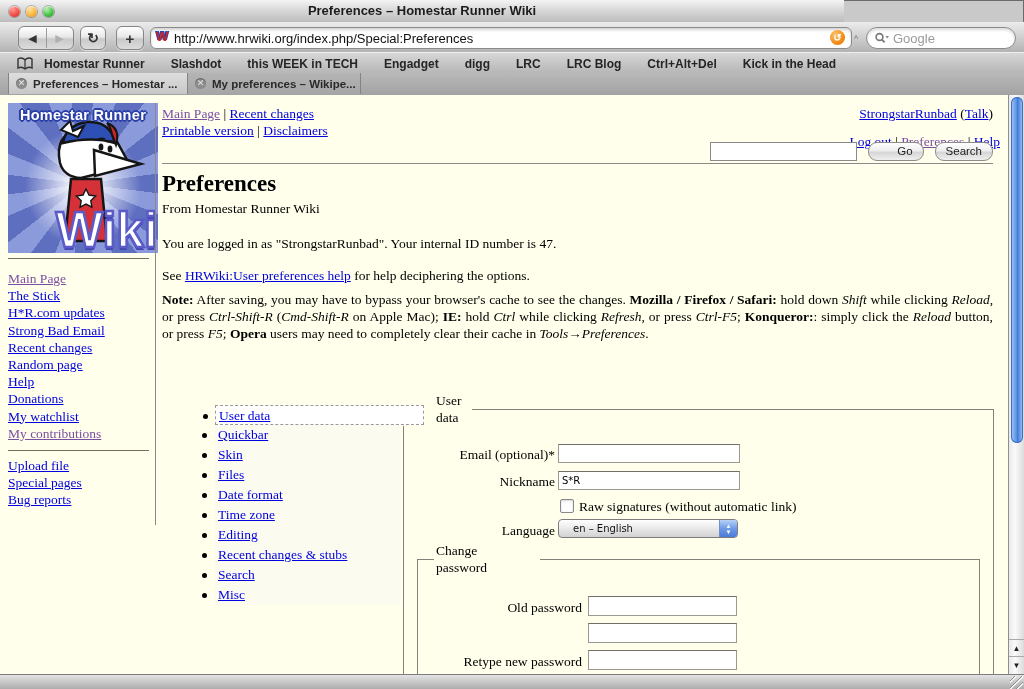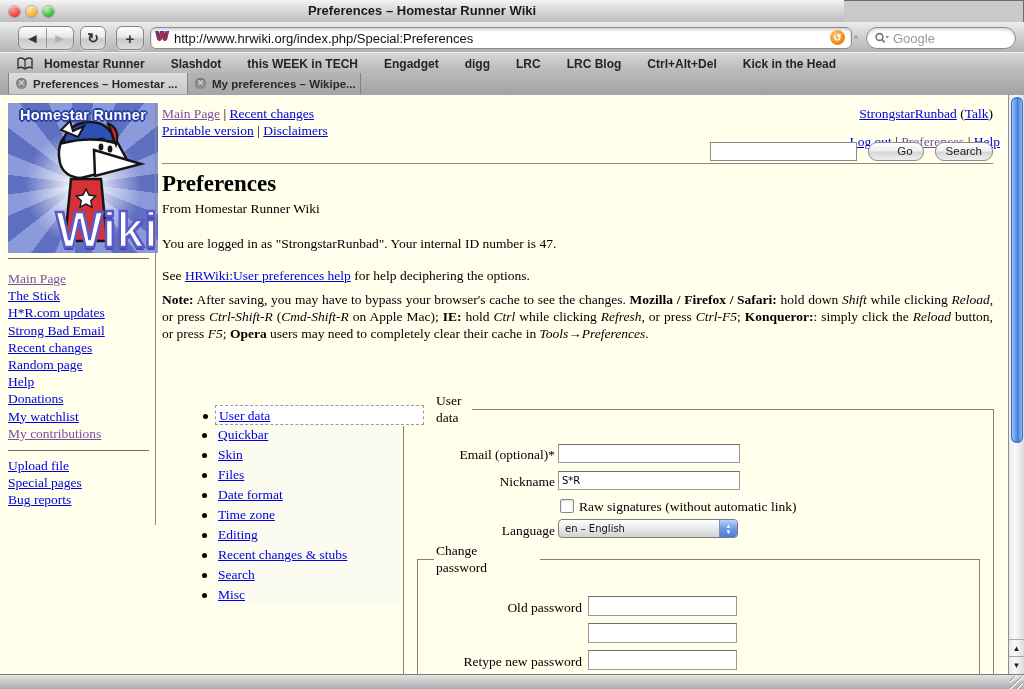--- a/index.html
+++ b/index.html
@@ -81,21 +81,21 @@
   .pref-list li::before{content:"";position:absolute;left:-13px;top:8px;width:5px;height:5px;border-radius:50%;background:#000;}
   .pref-list li.selected{background:#ffffff;border:1px dashed #9a9a9a;width:209px;}
 
   
   .fl{background:#82827a;}
 
   .formlabel{font-size:13.5px;text-align:right;}
   .txtin{position:absolute;background:#fff;border:1px solid #9a9a92;border-top-color:#6f6f69;box-sizing:border-box;font-family:"DejaVu Sans",sans-serif;font-size:10px;padding:2px 3px;color:#000;}
   .chk{width:12px;height:12px;background:#fdfdfd;border:1px solid #888;border-radius:2px;box-shadow:inset 0 1px 2px rgba(0,0,0,.15);}
   .popup{display:flex;align-items:center;border:1px solid #7d7d7d;border-radius:4px;background:linear-gradient(180deg,#ffffff,#e9e9e9 50%,#d2d2d2);box-sizing:border-box;}
-  .popup .ptext{flex:1;font-family:"DejaVu Sans",sans-serif;font-size:10px;padding-left:6px;color:#111;}
+  .popup .ptext{flex:1;font-family:"DejaVu Sans",sans-serif;font-size:10px;padding-left:14px;color:#111;}
   .popup .pcap{width:17px;align-self:stretch;border-left:1px solid #6f8fd0;border-radius:0 3px 3px 0;background:linear-gradient(180deg,#b7d2f6,#6f9ae8 50%,#4a7bd9);display:flex;flex-direction:column;align-items:center;justify-content:center;color:#fff;font-size:6px;line-height:6px;}
 
   
   .scrollbar{left:1008px;top:95px;width:16px;height:579px;background:linear-gradient(90deg,#e9e9e9,#fafafa 40%,#dcdcdc);border-left:1px solid #8f8f8f;box-sizing:border-box;}
   .sb-thumb{position:absolute;left:2px;top:2px;width:12px;height:346px;border-radius:7px;background:linear-gradient(90deg,#a8c9f2,#5d93e6 45%,#3f7bd9 55%,#a8c9f2);box-shadow:inset 0 0 0 1px #3a6fc4;}
   .sb-btn{position:absolute;left:0;width:15px;height:17px;text-align:center;font-size:8px;color:#222;line-height:17px;border-top:1px solid #aaa;}
 
   
   .statusbar{left:0;top:674px;width:1024px;height:15px;background:linear-gradient(180deg,#e3e3e3,#c3c3c3 55%,#a8a8a8);border-top:1px solid #7d7d7d;}
   .grip{position:absolute;right:1px;top:1px;width:13px;height:13px;background:repeating-linear-gradient(135deg,transparent 0 3px,#8b8b8b 3px 4px,#f2f2f2 4px 5px);}

